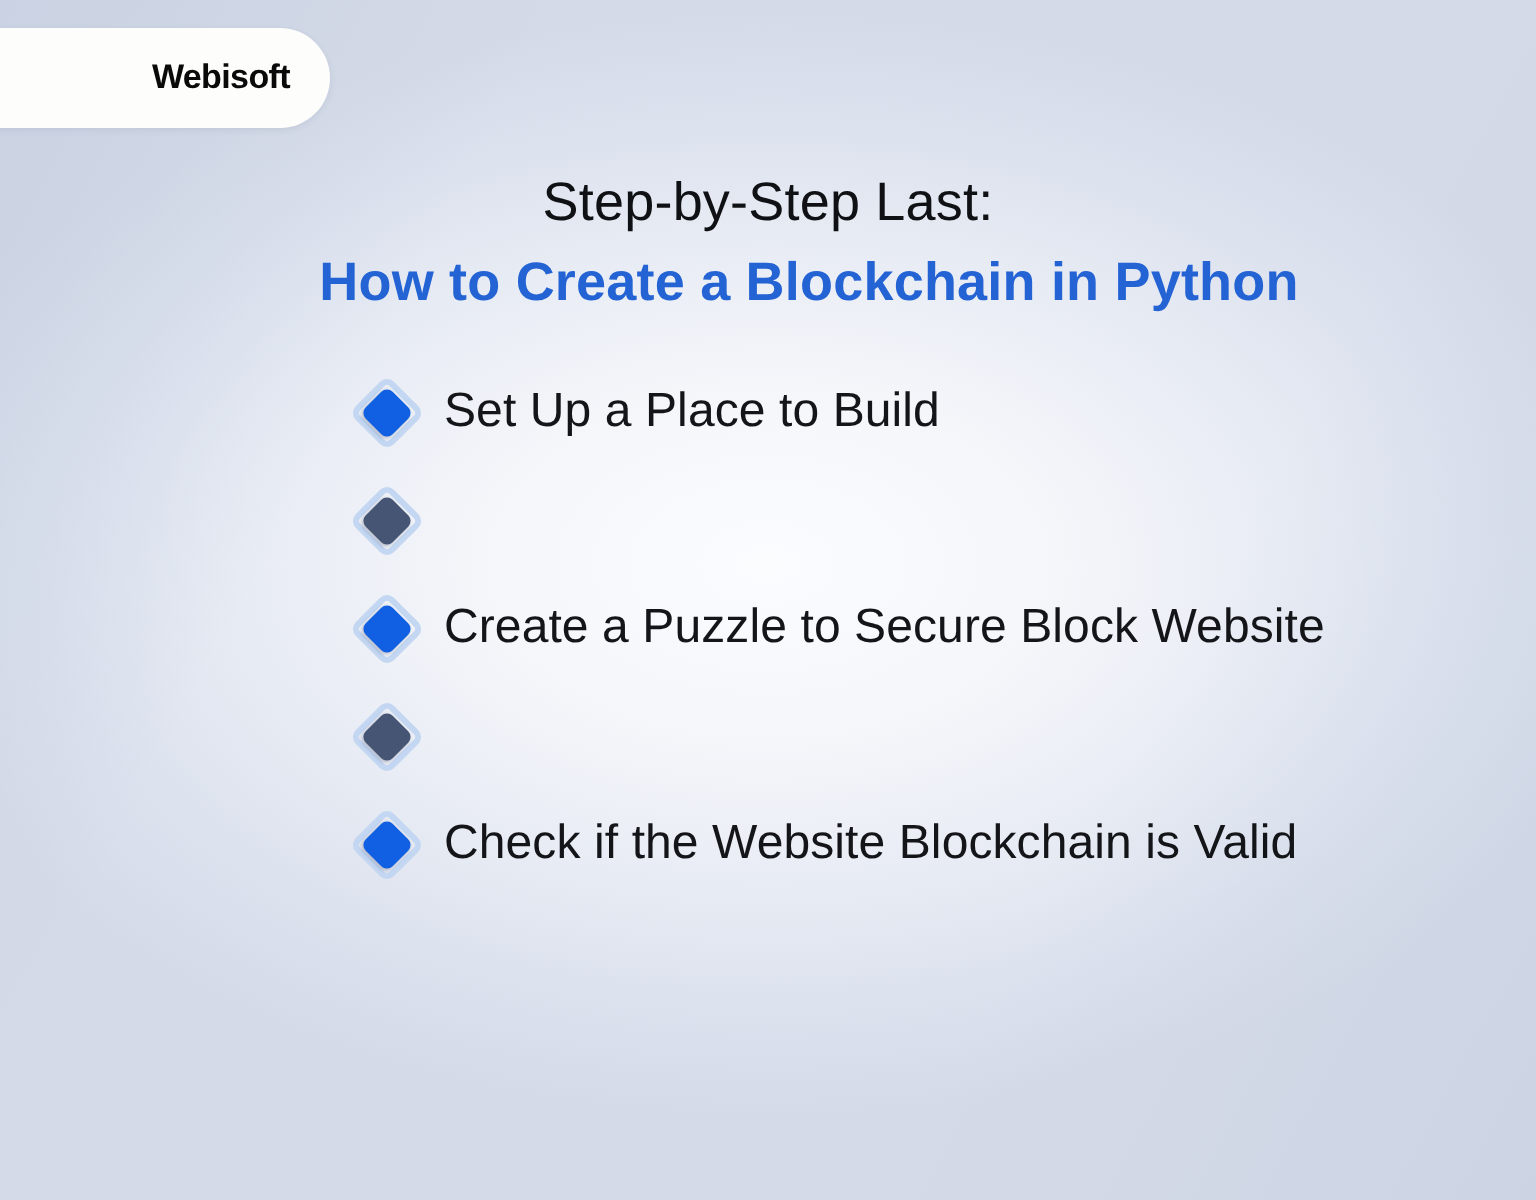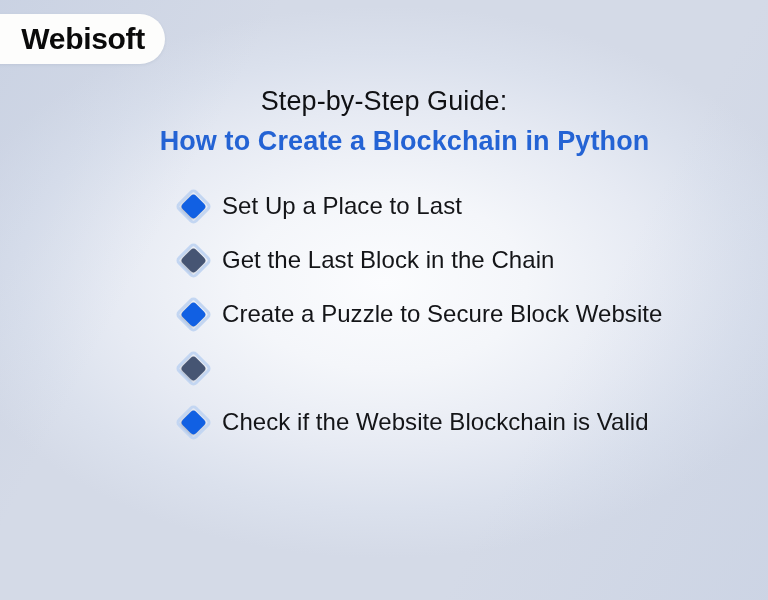--- a/index.html
+++ b/index.html
@@ -51,21 +51,21 @@
     box-shadow: 0 1px 3px rgba(70,85,120,0.10);
     display: flex;
     align-items: center;
     justify-content: flex-end;
     padding-right: 20px;
     box-sizing: border-box;
     z-index: 4;
   }
   .logo-text {
     font-family: "Liberation Sans", sans-serif;
-    font-size: 30px;
+    font-size: 17px;
     font-weight: bold;
     letter-spacing: -0.3px;
     color: #0a0a0a;
     white-space: nowrap;
   }
 
   
   .headings {
     position: absolute;
     left: 0;
@@ -151,40 +151,39 @@
 </head>
 <body>
 
 <div id="slide">
 
   <div class="logo-pill">
     <span class="logo-text">Webisoft</span>
   </div>
 
   <div class="headings">
-    <div class="title-main">Step-by-Step Guide:</div>
+    <div class="title-main">Step-by-Step Last:</div>
     <div class="title-sub">How to Create a Blockchain in Python</div>
   </div>
 
   <div class="steps">
 
     <div class="step-row">
       <span class="bullet blue">
         <span class="dia-outer"></span>
           <span class="dia-inner"></span>
       </span>
-      <span class="step-label">Set Up a Place to Last</span>
+      <span class="step-label">Set Up a Place to Build</span>
     </div>
 
     <div class="step-row">
       <span class="bullet dark">
         <span class="dia-outer"></span>
           <span class="dia-inner"></span>
       </span>
-      <span class="step-label">Get the Last Block in the Chain</span>
     </div>
 
     <div class="step-row">
       <span class="bullet blue">
         <span class="dia-outer"></span>
           <span class="dia-inner"></span>
       </span>
       <span class="step-label">Create a Puzzle to Secure Block Website</span>
     </div>
 

